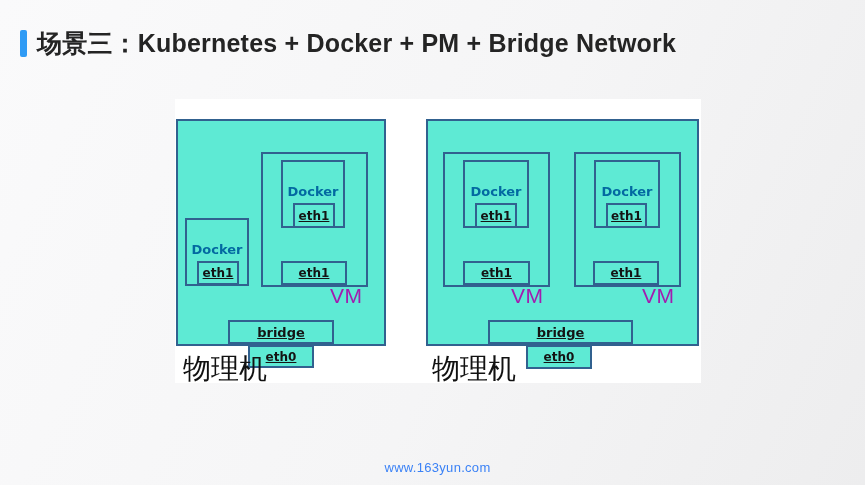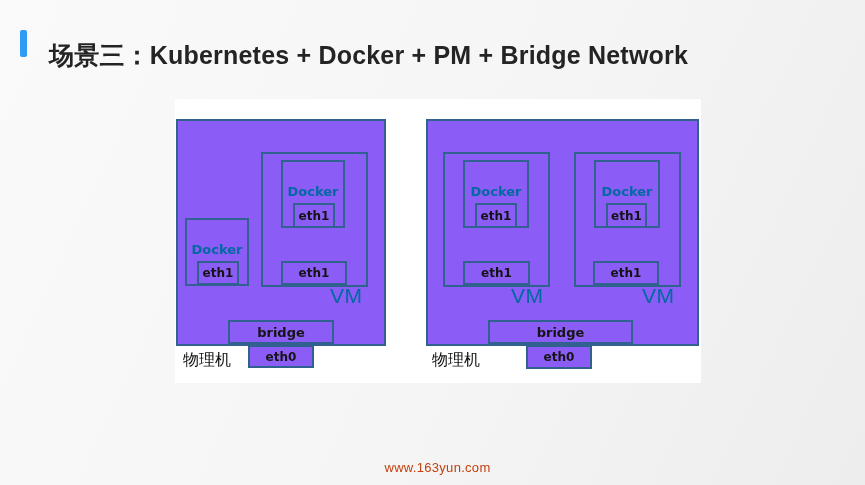--- a/index.html
+++ b/index.html
@@ -4,35 +4,35 @@
 <style>
   html,body{margin:0;padding:0;}
   body{
     width:865px;height:485px;overflow:hidden;position:relative;
     font-family:"Liberation Sans","DejaVu Sans",sans-serif;
     background:linear-gradient(115deg,#fafafb 0%,#f5f5f6 55%,#ededee 100%);
   }
   .slide{position:absolute;inset:0;}
   
   .accent{position:absolute;left:20px;top:30px;width:7px;height:27px;background:#2f9bf5;border-radius:2px;}
-  .title{position:absolute;left:37px;top:28px;margin:12px;font-size:25px;line-height:31px;font-weight:bold;color:#242424;letter-spacing:.2px;white-space:nowrap;}
+  .title{position:absolute;left:37px;top:28px;margin:0;font-size:25px;line-height:31px;font-weight:bold;color:#242424;letter-spacing:.2px;white-space:nowrap;}
   .logo{position:absolute;left:764px;top:16px;display:flex;align-items:center;gap:3px;}
   .logo-text{font-size:18px;font-weight:600;color:#3b4046;letter-spacing:.5px;}
   
   .backdrop{position:absolute;left:175px;top:99px;width:526px;height:284px;background:#ffffff;}
   
-  .b{position:absolute;box-sizing:border-box;background:#8b5cf6;border:2px solid #31618f;}
+  .b{position:absolute;box-sizing:border-box;background:#5eead4;border:2px solid #31618f;text-decoration:underline;}
   .cbox{display:flex;align-items:center;justify-content:center;font-size:12px;font-weight:600;color:#141414;font-family:"DejaVu Sans",sans-serif;}
   .dlabel{position:absolute;text-align:center;font-size:13px;font-weight:600;color:#0369a1;font-family:"DejaVu Sans",sans-serif;}
-  .vmlabel{position:absolute;font-size:21px;font-weight:400;color:#0369a1;letter-spacing:.5px;}
-  .pmlabel{position:absolute;font-size:16px;font-weight:400;color:#111111;}
+  .vmlabel{position:absolute;font-size:21px;font-weight:400;color:#a21caf;letter-spacing:.5px;}
+  .pmlabel{position:absolute;font-size:28px;font-weight:400;color:#111111;}
   .connectors{position:absolute;left:0;top:0;pointer-events:none;}
   .connector{stroke:#5b9bd5;stroke-width:2;stroke-linecap:round;fill:none;}
   
-  .footer{position:absolute;left:10px;right:0;top:460px;text-align:center;font-size:13px;color:#c2410c;letter-spacing:.3px;}
+  .footer{position:absolute;left:10px;right:0;top:460px;text-align:center;font-size:13px;color:#3b82f6;letter-spacing:.3px;}
 </style>
 </head>
 <body>
 
 <div class="slide">
 
   <span class="accent"></span>
   <h1 class="title">场景三：Kubernetes + Docker + PM + Bridge Network</h1>
 
 

